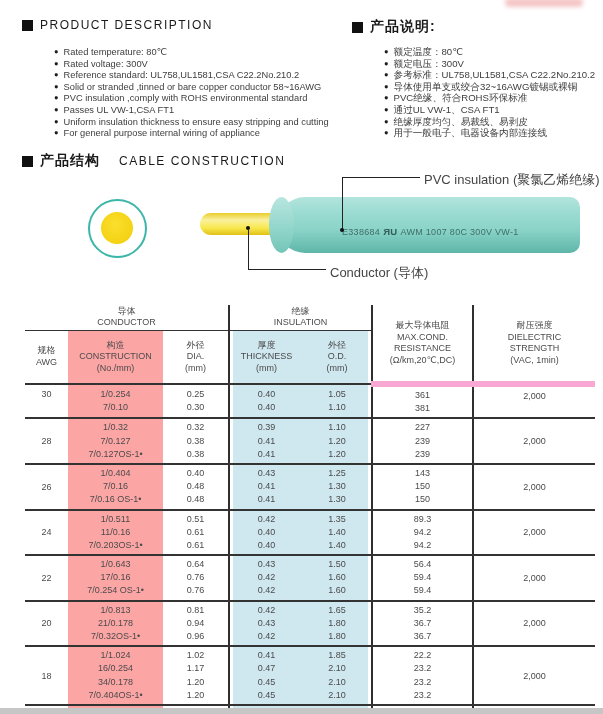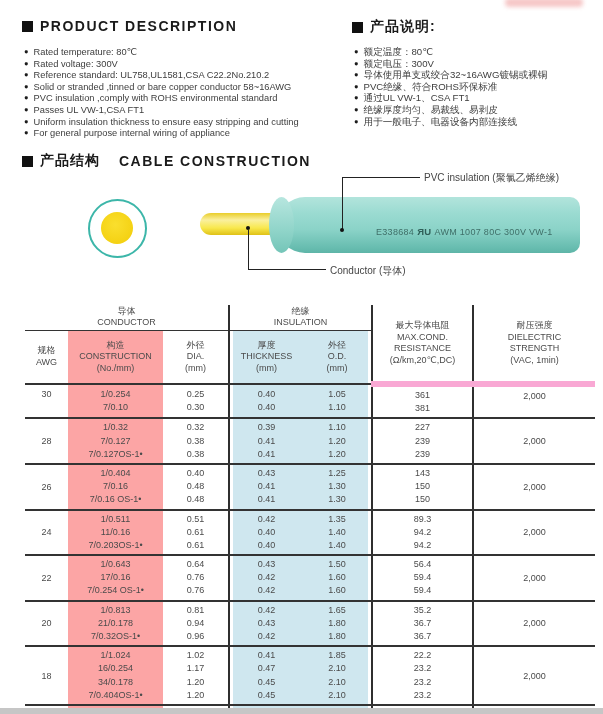--- a/index.html
+++ b/index.html
@@ -2,48 +2,48 @@
 <html><head>
 <meta charset="utf-8">
 <style>
   html,body{margin:0;padding:0;background:#eee;}
   #page{position:relative;width:603px;height:714px;background:#fff;overflow:hidden;
         font-family:"Liberation Sans","DejaVu Sans",sans-serif;color:#3b3b3b;}
   
   .sec-head{position:absolute;display:flex;align-items:center;gap:7px;}
   .sq{width:11px;height:11px;background:#111;flex:0 0 auto;}
   .sec-title{font-size:14px;font-weight:700;letter-spacing:1px;color:#1a1a1a;white-space:nowrap;}
-  .sec-title-en{font-size:14px;font-weight:700;letter-spacing:1.5px;color:#1a1a1a;white-space:nowrap;}
-  
-  .blist{position:absolute;}
+  .sec-title-en{font-size:12px;font-weight:400;letter-spacing:1.5px;color:#1a1a1a;white-space:nowrap;}
+  
+  .blist{position:absolute;margin-left:30px;}
   .li{height:11.6px;line-height:11.6px;font-size:9.3px;white-space:nowrap;color:#3d3d3d;}
   .li .blt{font-size:7.5px;margin-right:5px;vertical-align:1px;color:#1c1c1c;}
   .blist.cn .li{font-size:9.6px;}
   
   .wmark{position:absolute;left:505px;top:-2px;width:78px;height:9px;
          background:rgba(236,130,130,.45);filter:blur(2px);border-radius:4px;}
   
   .x-section{position:absolute;left:88px;top:199px;width:59px;height:59px;border-radius:50%;
              border:2.5px solid #3cb6a9;background:#fff;box-sizing:border-box;}
   .x-core{position:absolute;left:11px;top:11px;width:32px;height:32px;border-radius:50%;
           background:radial-gradient(circle at 45% 40%,#fadf2e,#f2cc08);}
   .cond-bar{position:absolute;left:200px;top:213px;width:112px;height:22px;
             border-radius:11px 0 0 11px;z-index:1;
             background:linear-gradient(to bottom,#e9cd2a 0%,#faf09e 32%,#f8e84d 68%,#dfc117 100%);}
   .ins-body{position:absolute;left:277px;top:197px;width:303px;height:56px;z-index:3;
             border-radius:28px 10px 10px 28px;
             background:linear-gradient(to bottom,#b2e4dc 0%,#9adbd1 30%,#8bd3c8 58%,#68bdb0 90%,#5eb5a8 100%);}
   .ins-cap{position:absolute;left:269px;top:197px;width:25px;height:56px;z-index:4;border-radius:50%;
            background:linear-gradient(to bottom,#b7e6df 0%,#93d6cb 55%,#74c5b8 100%);}
-  .cable-print{position:absolute;left:376px;top:226px;width:216px;z-index:5;font-size:9px;
+  .cable-print{position:absolute;left:342px;top:226px;width:216px;z-index:5;font-size:9px;
                letter-spacing:.3px;color:#3f6f68;white-space:nowrap;}
   .ul-mark{font-weight:800;font-size:9.5px;color:#2f5f58;margin:0 3px;}
   .lead{position:absolute;background:#222;z-index:6;}
   .dot{position:absolute;width:4px;height:4px;border-radius:50%;background:#111;z-index:7;}
-  .diag-label{position:absolute;font-size:10px;color:#454545;white-space:nowrap;z-index:6;}
+  .diag-label{position:absolute;font-size:13px;color:#454545;white-space:nowrap;z-index:6;}
   
   #spec-table{position:absolute;left:25px;top:305px;width:570px;border-collapse:collapse;
               table-layout:fixed;font-size:9px;color:#4b4b4b;}
   #spec-table th{font-weight:400;text-align:center;padding:0;}
   #spec-table td{text-align:center;vertical-align:middle;padding:2px 0;}
   .grp{border-bottom:1.5px solid #333;vertical-align:middle;}
   .grp div,.colhead div{line-height:11.5px;}
   tr.grow{height:25px;}
   tr.chrow{height:54px;}
   tr.chrow th{border-bottom:2px solid #333;vertical-align:middle;}
@@ -80,20 +80,21 @@
       <div class="li"><span class="blt">●</span><span>For general purpose internal wiring of appliance</span></div>
     </div>
 
   <div class="sec-head" style="left:352px;top:18px;">
     <span class="sq"></span>
     <span class="sec-title">产品说明:</span>
   </div>
   <div class="blist cn" id="desc-cn-list" style="left:354px;top:46px;">
       <div class="li"><span class="blt">●</span><span>额定温度：80℃</span></div>
       <div class="li"><span class="blt">●</span><span>额定电压：300V</span></div>
+      <div class="li"><span class="blt">●</span><span>参考标准：UL758,UL1581,CSA C22.2No.210.2</span></div>
       <div class="li"><span class="blt">●</span><span>导体使用单支或绞合32~16AWG镀锡或裸铜</span></div>
       <div class="li"><span class="blt">●</span><span>PVC绝缘、符合ROHS环保标准</span></div>
       <div class="li"><span class="blt">●</span><span>通过UL VW-1、CSA FT1</span></div>
       <div class="li"><span class="blt">●</span><span>绝缘厚度均匀、易裁线、易剥皮</span></div>
       <div class="li"><span class="blt">●</span><span>用于一般电子、电器设备内部连接线</span></div>
     </div>
 
   <div class="sec-head" style="left:22px;top:152px;align-items:center;">
     <span class="sq"></span>
     <span class="sec-title">产品结构</span>

